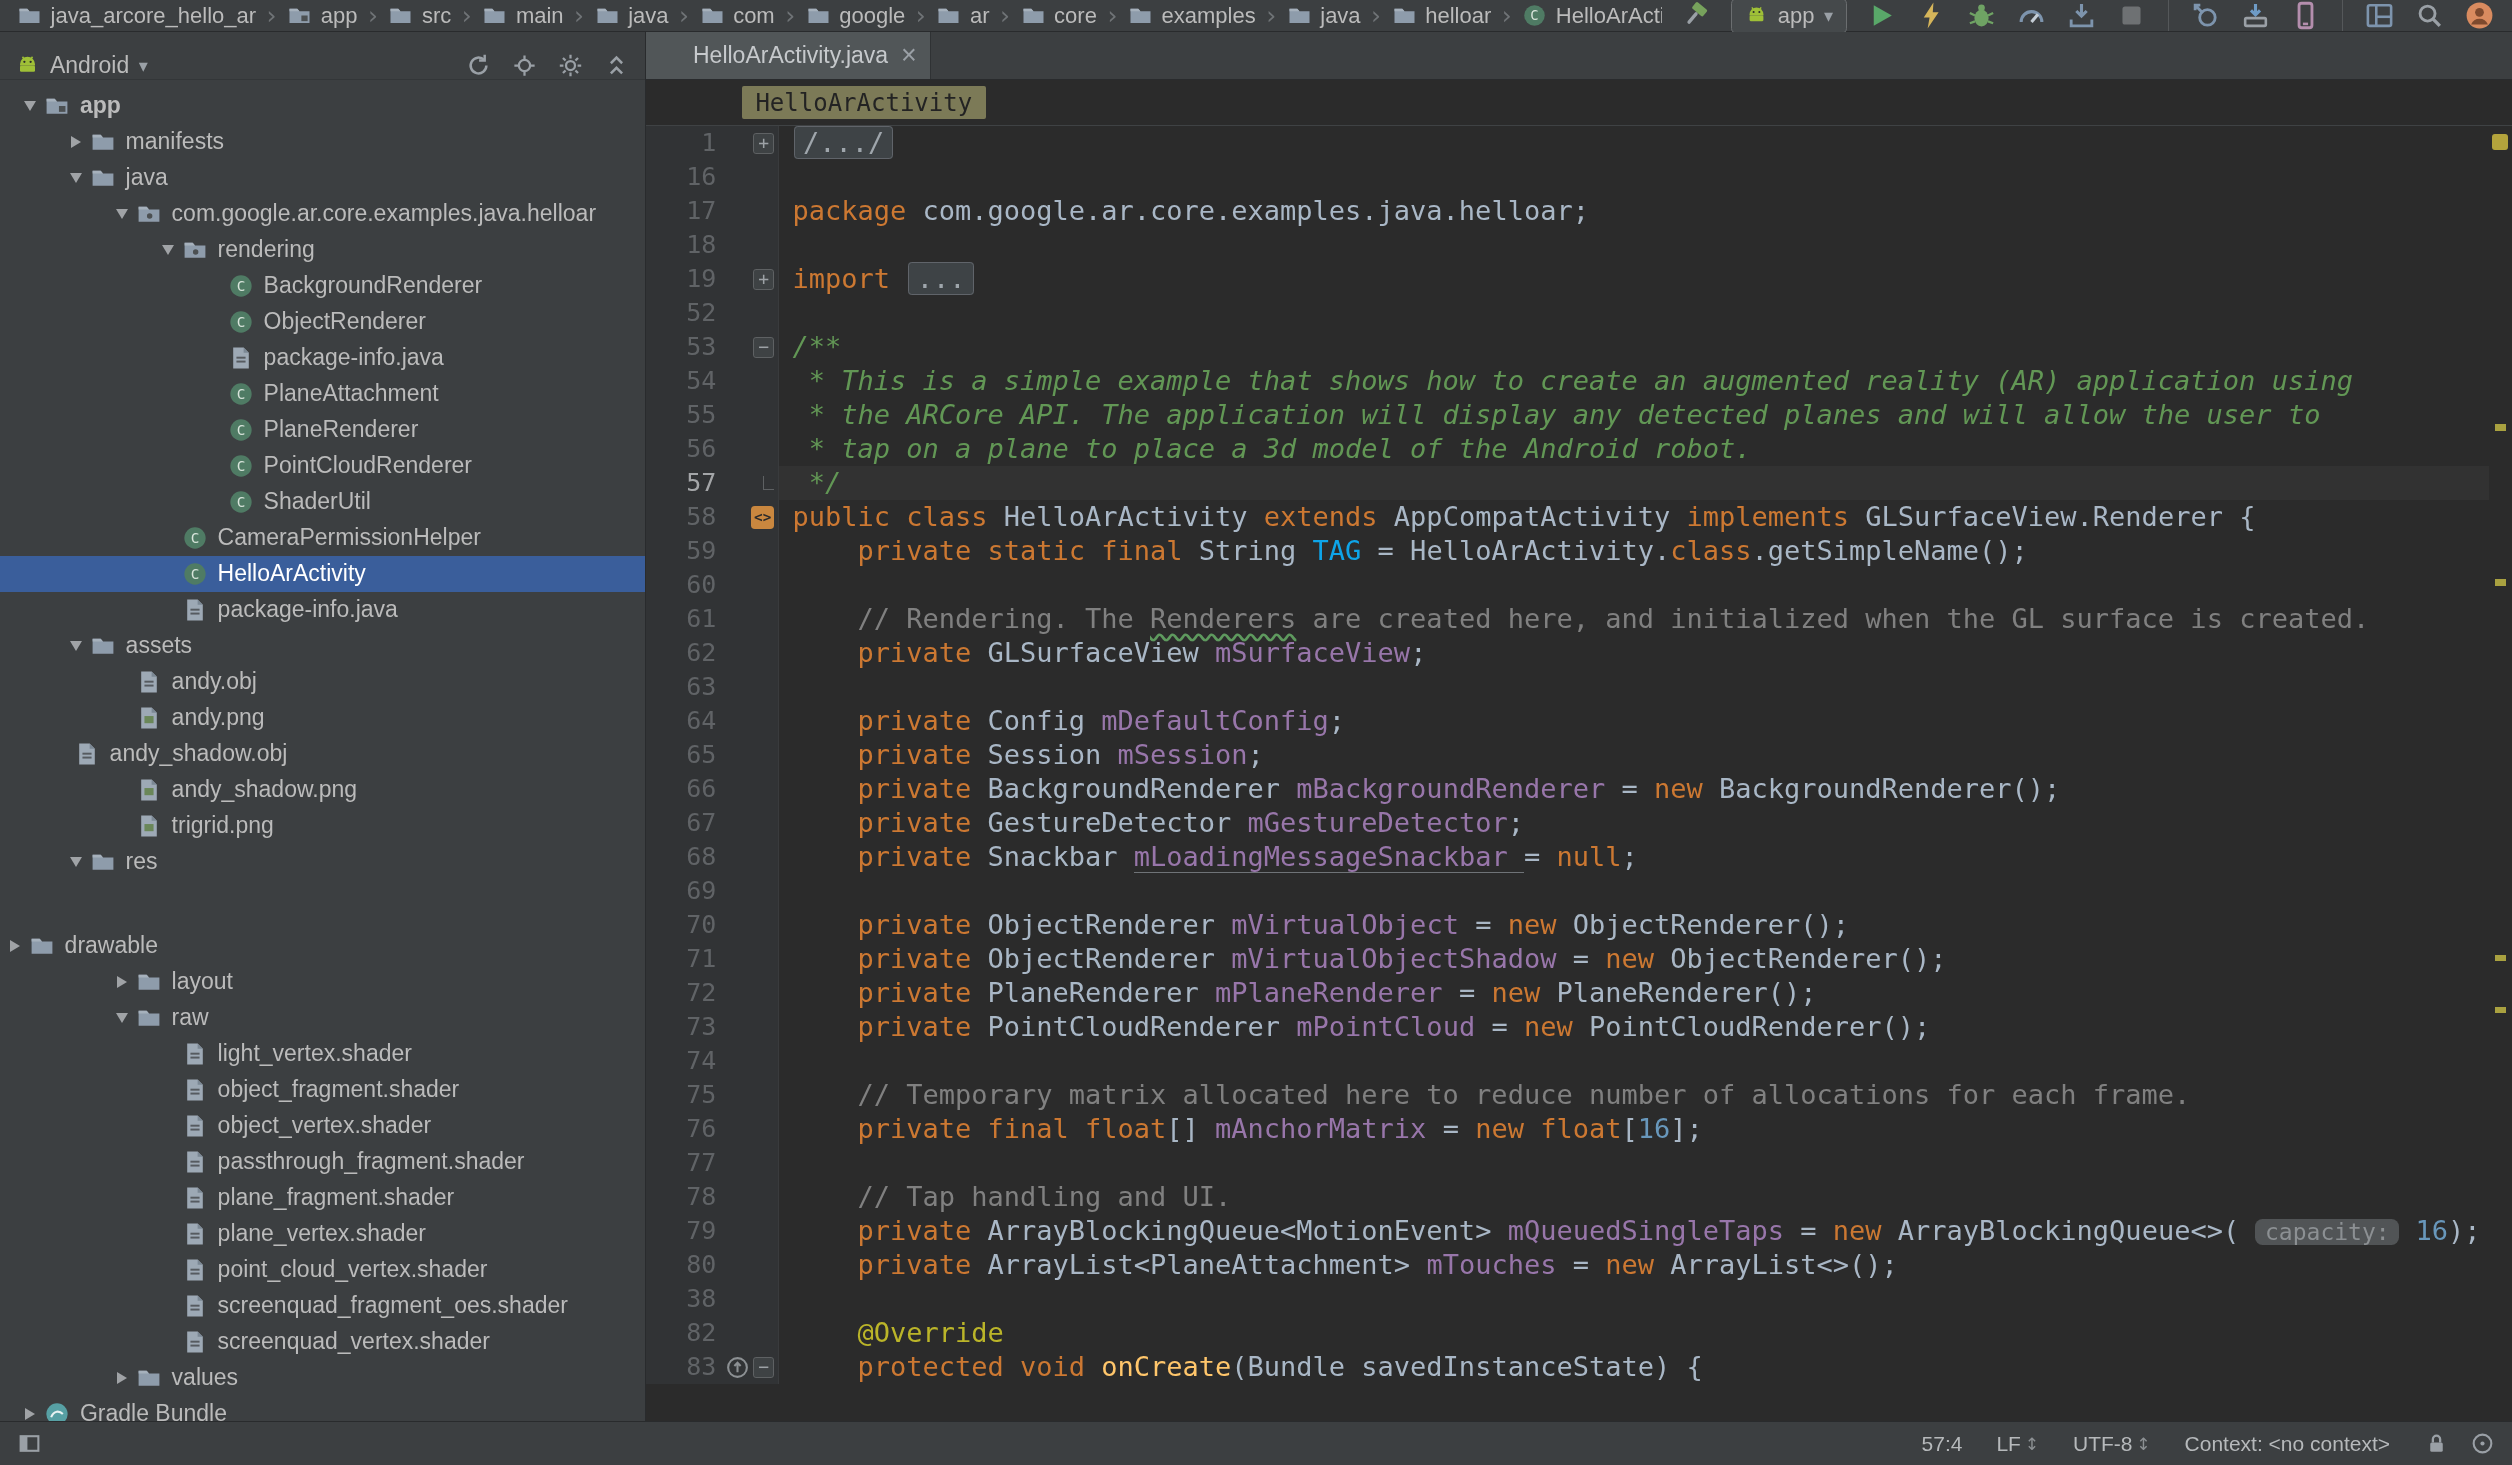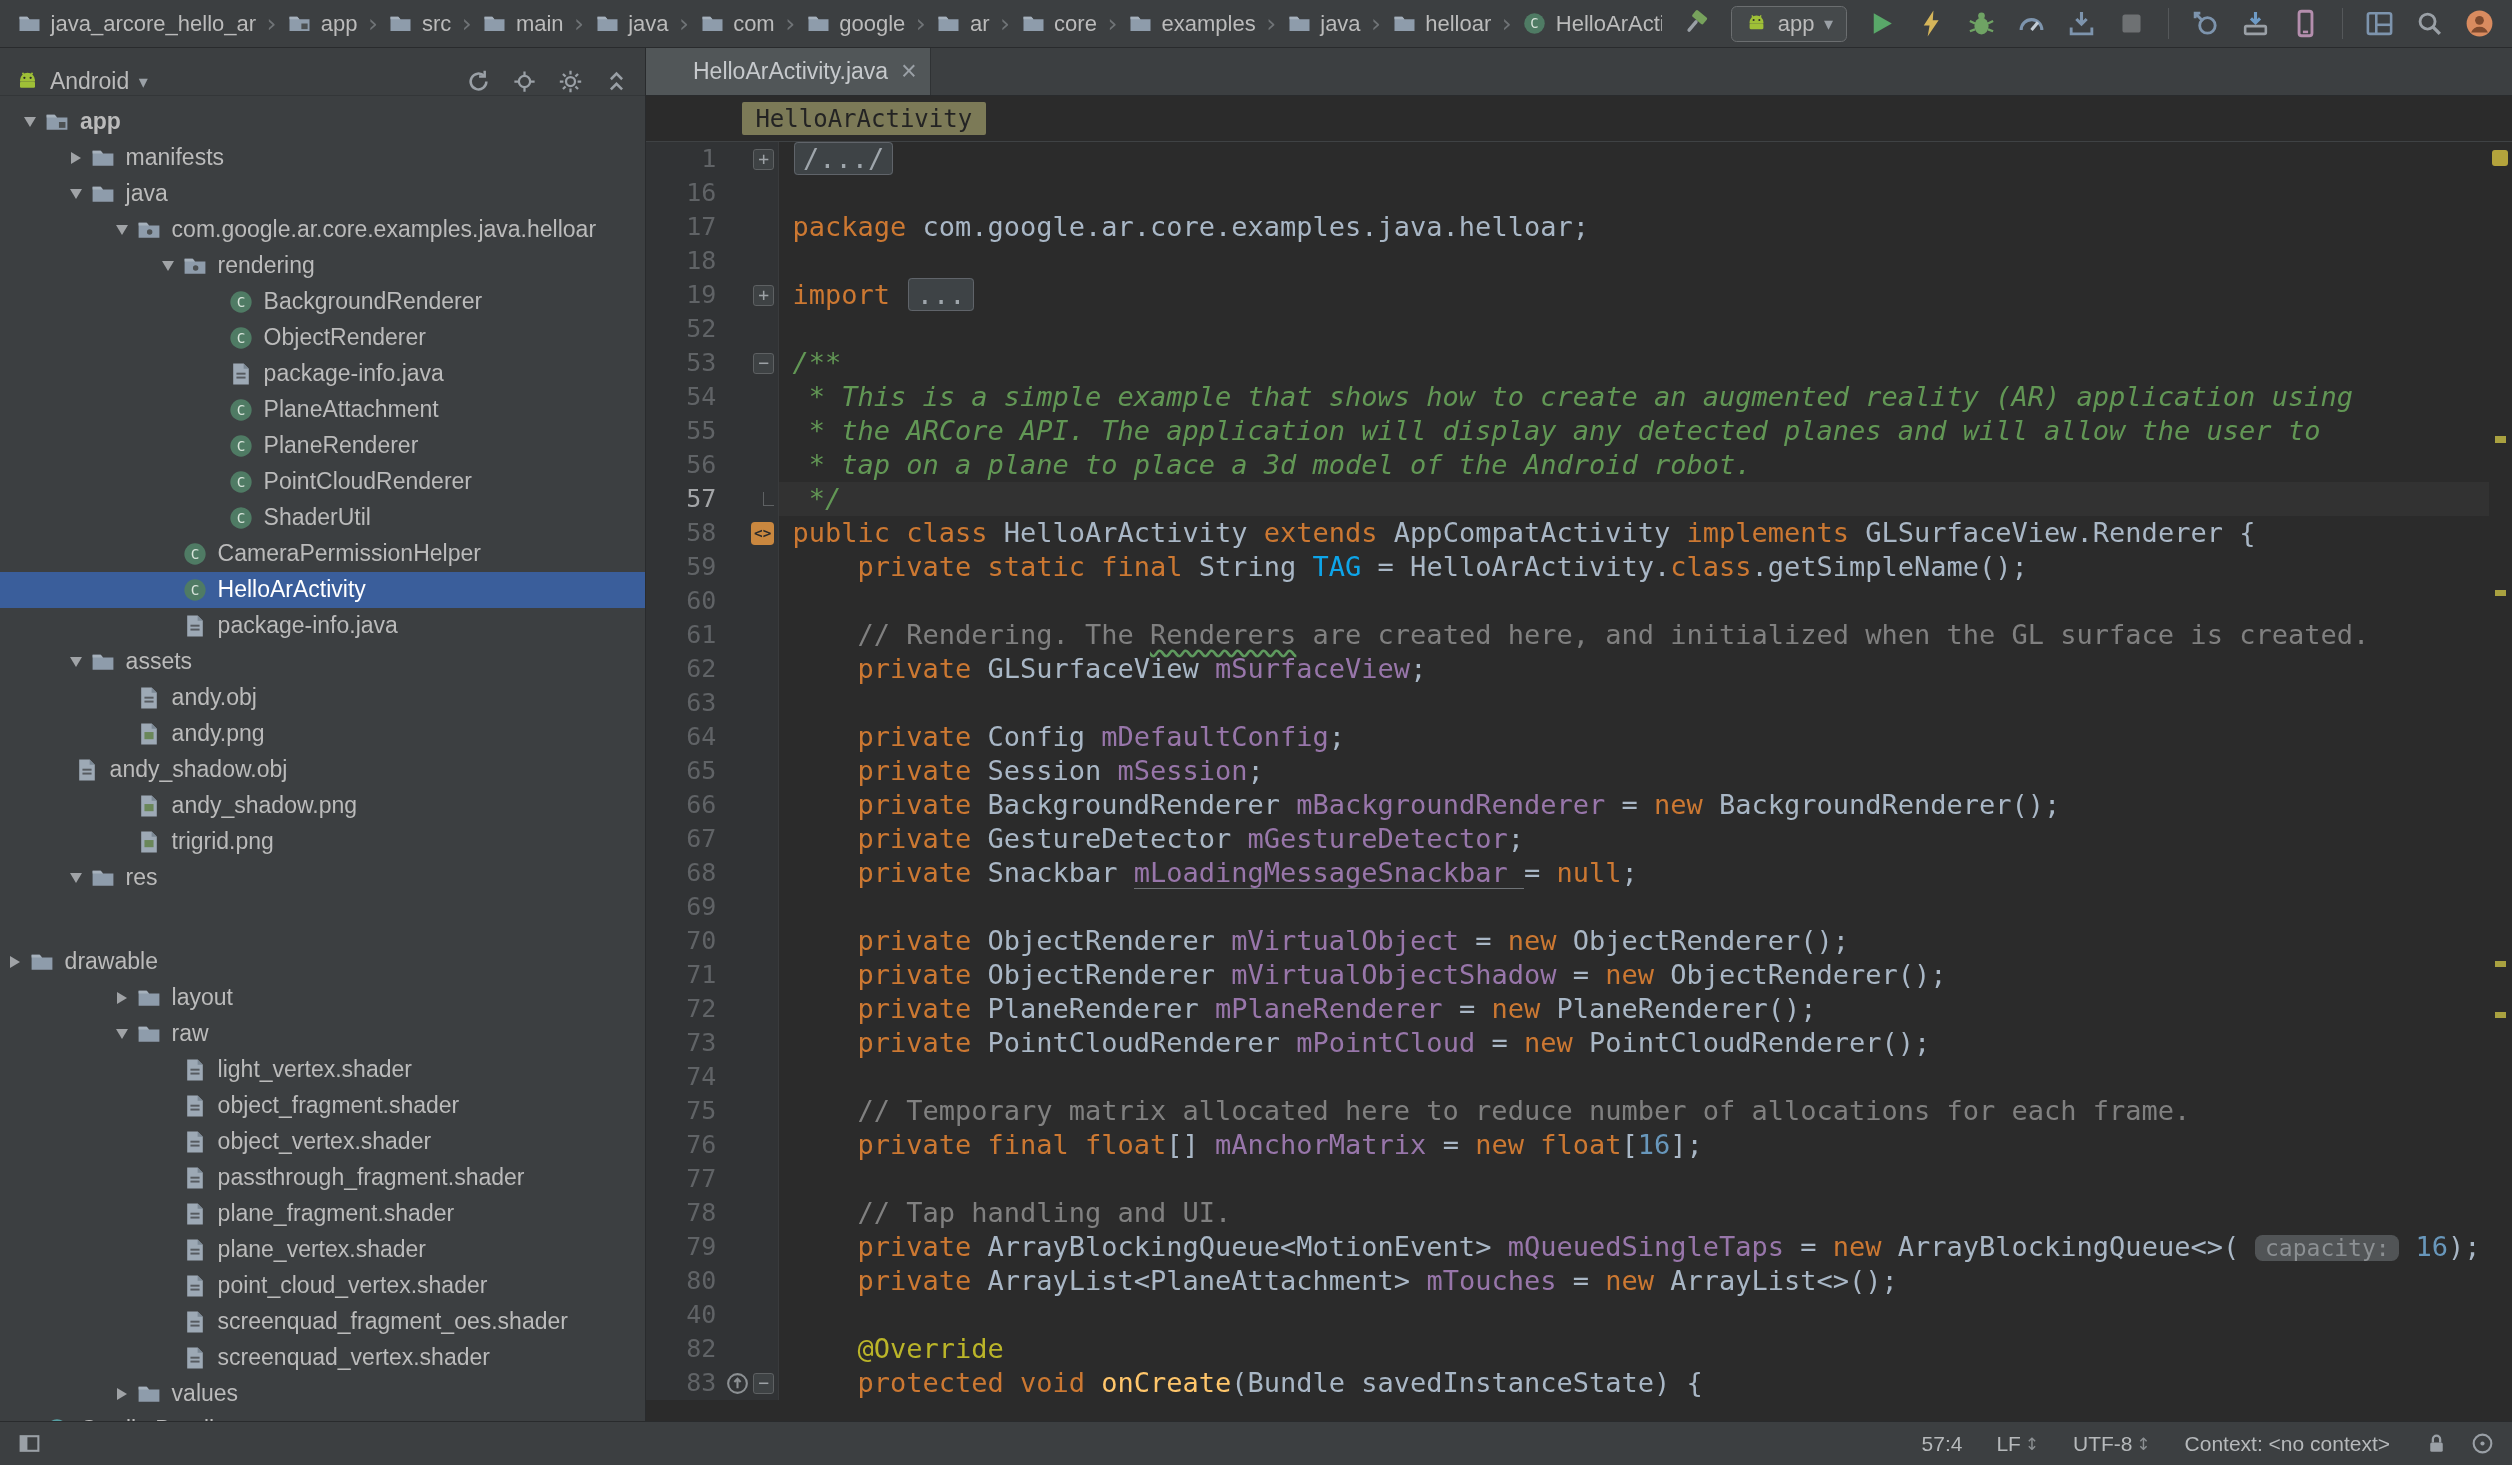--- a/index.html
+++ b/index.html
@@ -1,21 +1,21 @@
 <!DOCTYPE html>
 <html><head>
 <meta charset="utf-8">
 <style>
   *{margin:0;padding:0;box-sizing:border-box}
   html,body{width:2512px;height:1465px;overflow:hidden;background:#2B2B2B}
   body{font-family:"Liberation Sans",sans-serif;color:#BBBBBB}
   #root{display:flex;flex-direction:column;width:2512px;height:1465px}
 
   
-  .topbar{height:48px;flex:0 0 auto;background:#3C3F41;border-bottom:1px solid #292B2D;display:flex;align-items:center;padding:0 17px}
+  .topbar{height:32px;flex:0 0 auto;background:#3C3F41;border-bottom:1px solid #292B2D;display:flex;align-items:center;padding:0 17px}
   .nav{display:flex;align-items:center;flex:1;min-width:0;white-space:nowrap;overflow:hidden}
   .nav-item{display:inline-flex;align-items:center;gap:8.6px;font-size:22px;color:#BBBBBB;cursor:default}
   .crumb-sep{color:#6F7376;font-size:25px;margin:0 10.5px;font-family:"DejaVu Sans",sans-serif}
   .icon{display:inline-flex;width:25px;height:25px;flex:0 0 auto}
   .icon svg{width:100%;height:100%}
   .toolbar{display:flex;align-items:center;gap:19px;flex:0 0 auto;padding-left:19px}
   .tbtn{display:inline-flex;width:31px;height:31px;align-items:center;justify-content:center}
   .tbtn svg{width:31px;height:31px}
   .tsep{width:1px;height:31px;background:#55585A;margin:0 1.9px}
   .runchip{display:flex;align-items:center;gap:9.6px;border:1px solid #6B6E70;border-radius:5.7px;height:36px;padding:0 13.4px;font-size:22px;color:#BBBBBB;background:#45494B}
@@ -957,21 +957,21 @@
               <span class="ln">79</span>
               <span class="gcol"></span>
               <span class="code"><span class="kw">    private </span><span class="def">ArrayBlockingQueue&lt;MotionEvent&gt; </span><span class="field">mQueuedSingleTaps </span><span class="def">= </span><span class="kw">new </span><span class="def">ArrayBlockingQueue&lt;&gt;( </span><span class="hint">capacity:</span><span class="def"> </span><span class="num">16</span><span class="def">);</span></span>
             </div>
             <div class="crow">
               <span class="ln">80</span>
               <span class="gcol"></span>
               <span class="code"><span class="kw">    private </span><span class="def">ArrayList&lt;PlaneAttachment&gt; </span><span class="field">mTouches </span><span class="def">= </span><span class="kw">new </span><span class="def">ArrayList&lt;&gt;();</span></span>
             </div>
             <div class="crow">
-              <span class="ln">40</span>
+              <span class="ln">38</span>
               <span class="gcol"></span>
               <span class="code"></span>
             </div>
             <div class="crow">
               <span class="ln">82</span>
               <span class="gcol"></span>
               <span class="code"><span class="ann">    @Override</span></span>
             </div>
             <div class="crow">
               <span class="ln">83</span>

